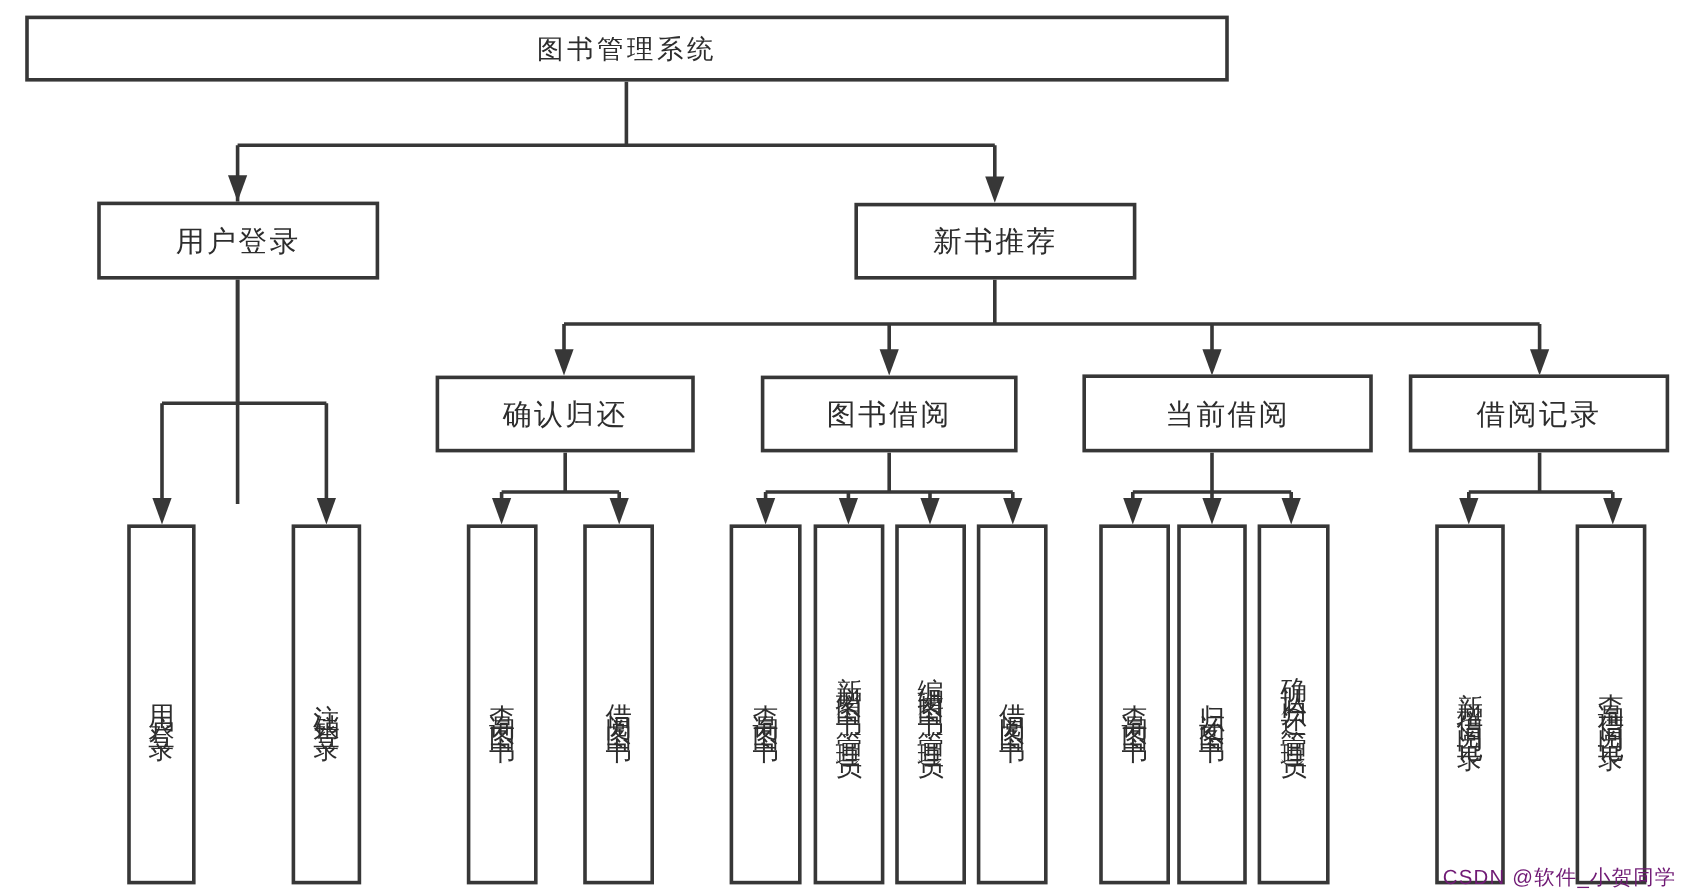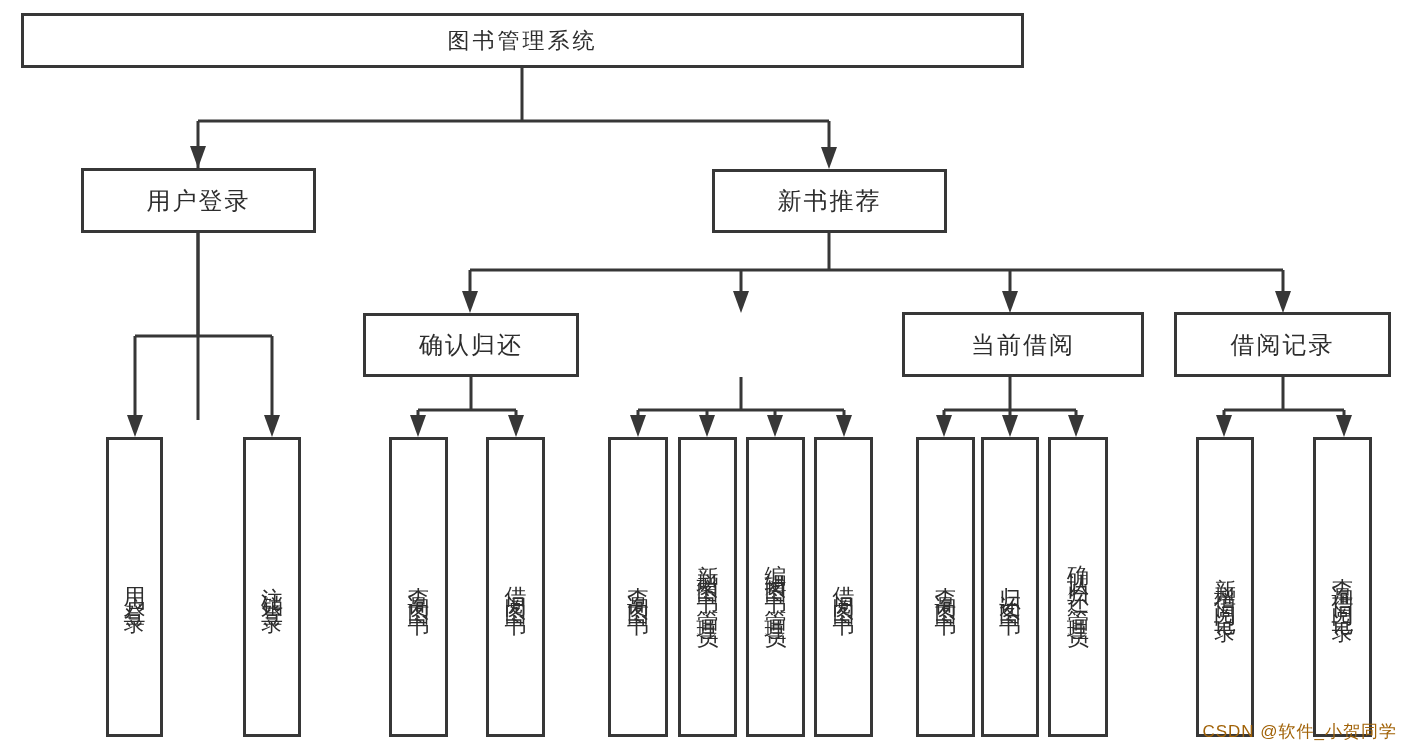--- a/index.html
+++ b/index.html
@@ -50,21 +50,21 @@
   #bb_borrow  { left:814px;  width:59px; }
   #cb_query   { left:916px;  width:59px; }
   #cb_return  { left:981px;  width:58px; }
   #cb_confirm { left:1048px; width:60px; }
   #rec_add    { left:1196px; width:58px; }
   #rec_query  { left:1313px; width:59px; }
   .watermark {
     position:absolute;
     right:8px; bottom:4px;
     z-index:5;
-    color:#a16207;
+    color:#701a75;
     font-size:17px;
     letter-spacing:1px;
   }
 </style>
 </head>
 <body>
 
 <div class="stage">
 
   <svg class="connectors" width="1405" height="747" viewBox="0 0 1405 747">
@@ -99,20 +99,21 @@
       <polygon points="1336,415 1352,415 1344,437"></polygon>
     </g>
   </svg>
 
   <div class="box hbox-title" id="root">图书管理系统</div>
 
   <div class="box hbox" id="login">用户登录</div>
   <div class="box hbox" id="mgmt">新书推荐</div>
 
   <div class="box hbox" id="newbook">确认归还</div>
+  <div class="box hbox" id="bookborrow">图书借阅</div>
   <div class="box hbox" id="current">当前借阅</div>
   <div class="box hbox" id="record">借阅记录</div>
 
   <div class="box vbox" id="user_login">用户登录</div>
   <div class="box vbox" id="logout">注销登录</div>
   <div class="box vbox" id="nb_query">查询图书</div>
   <div class="box vbox" id="nb_borrow">借阅图书</div>
   <div class="box vbox" id="bb_query">查询图书</div>
   <div class="box vbox" id="bb_add">新增图书（管理员）</div>
   <div class="box vbox" id="bb_edit">编辑图书（管理员）</div>

